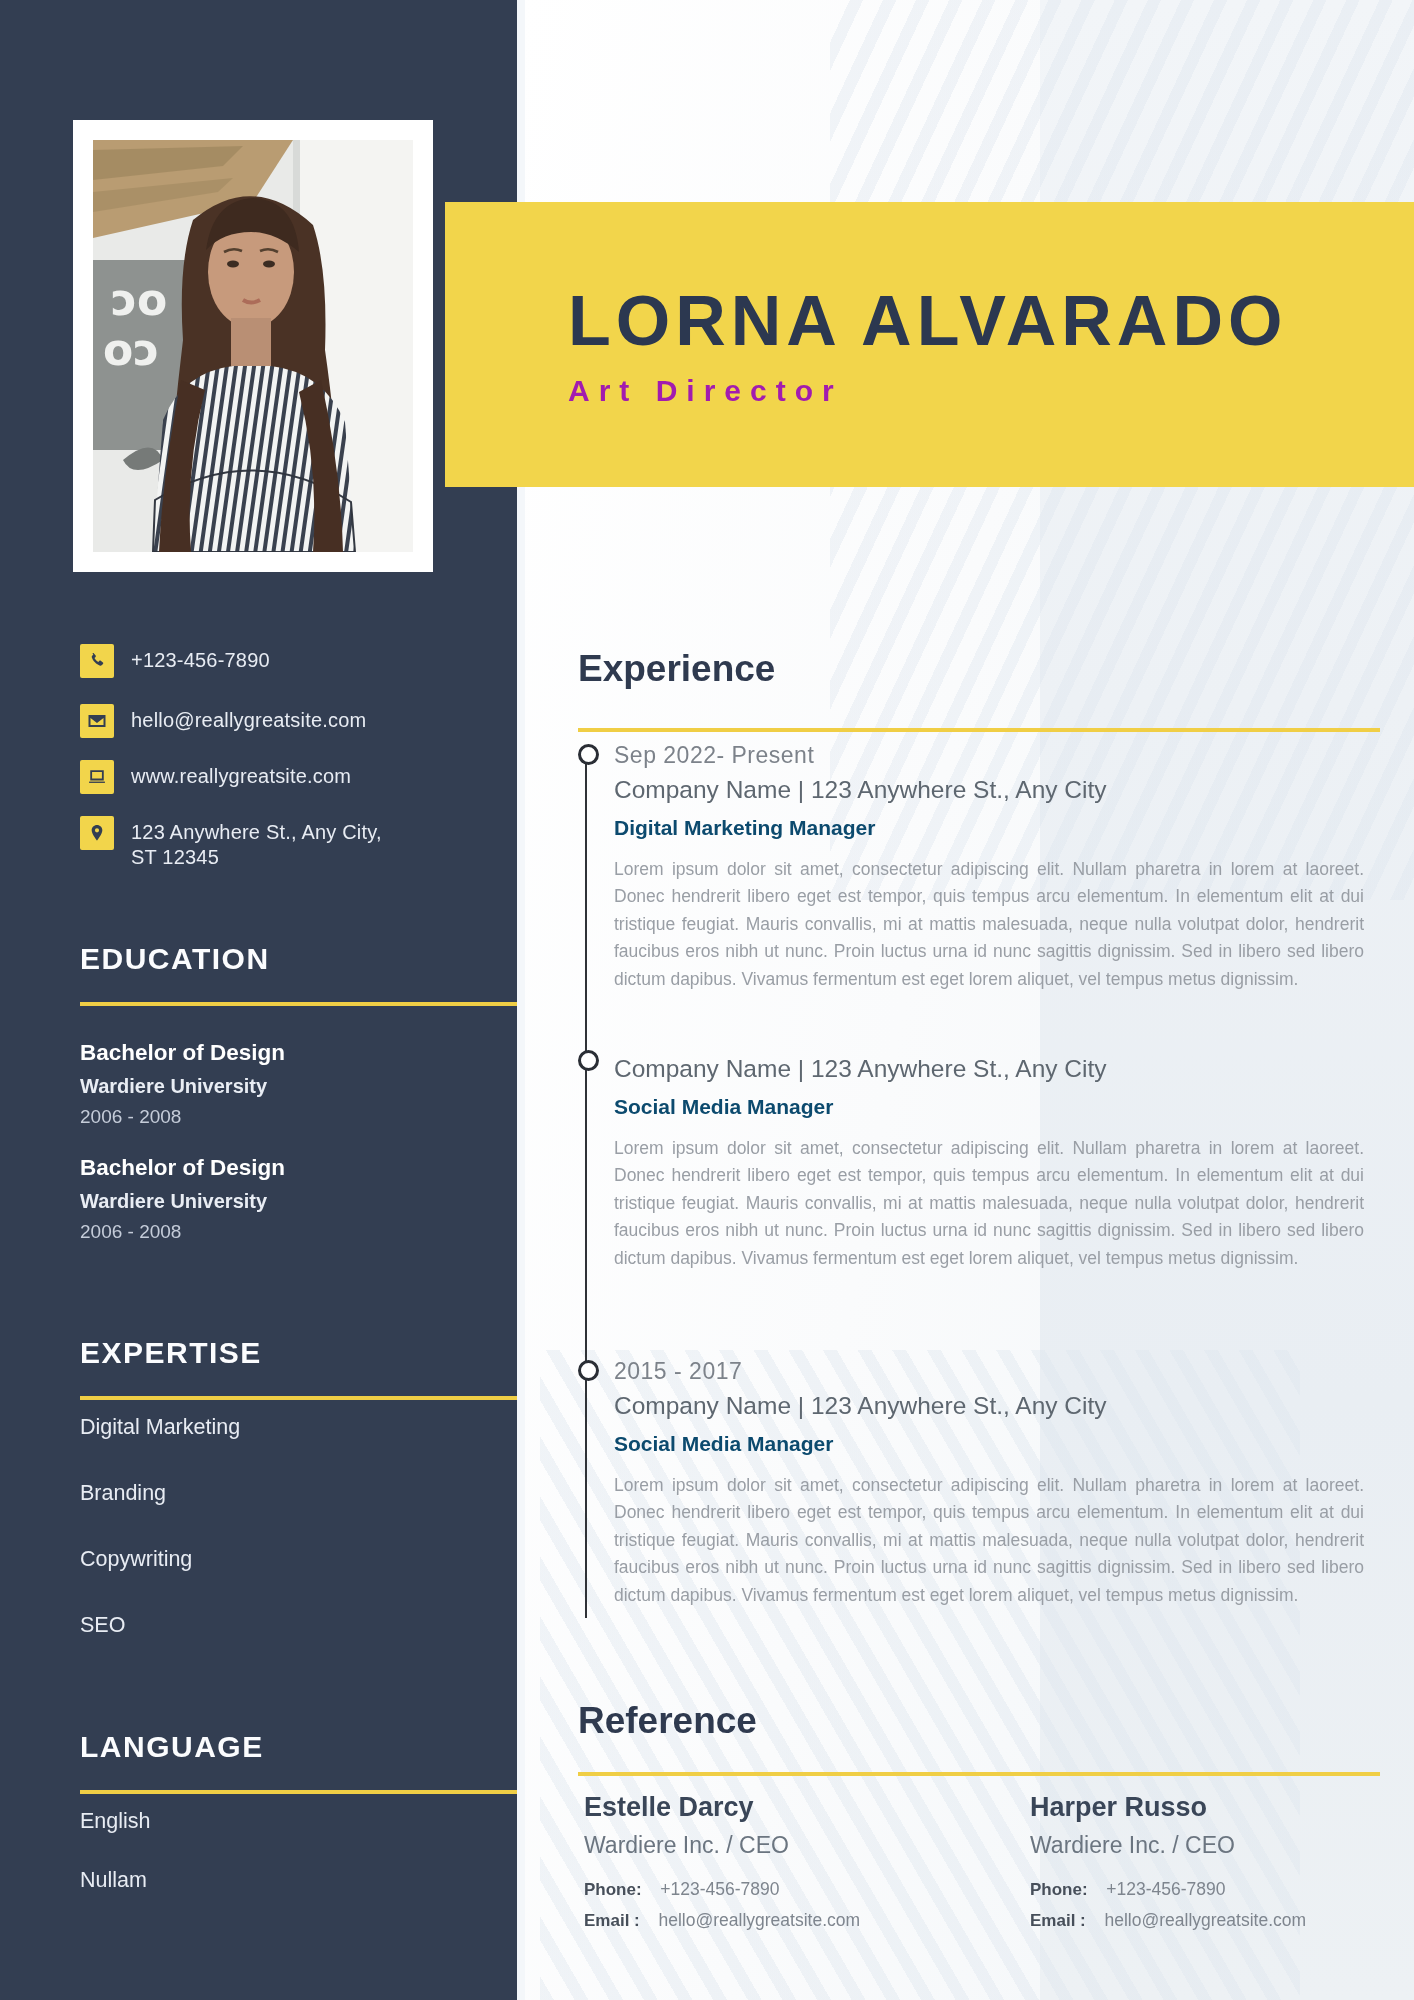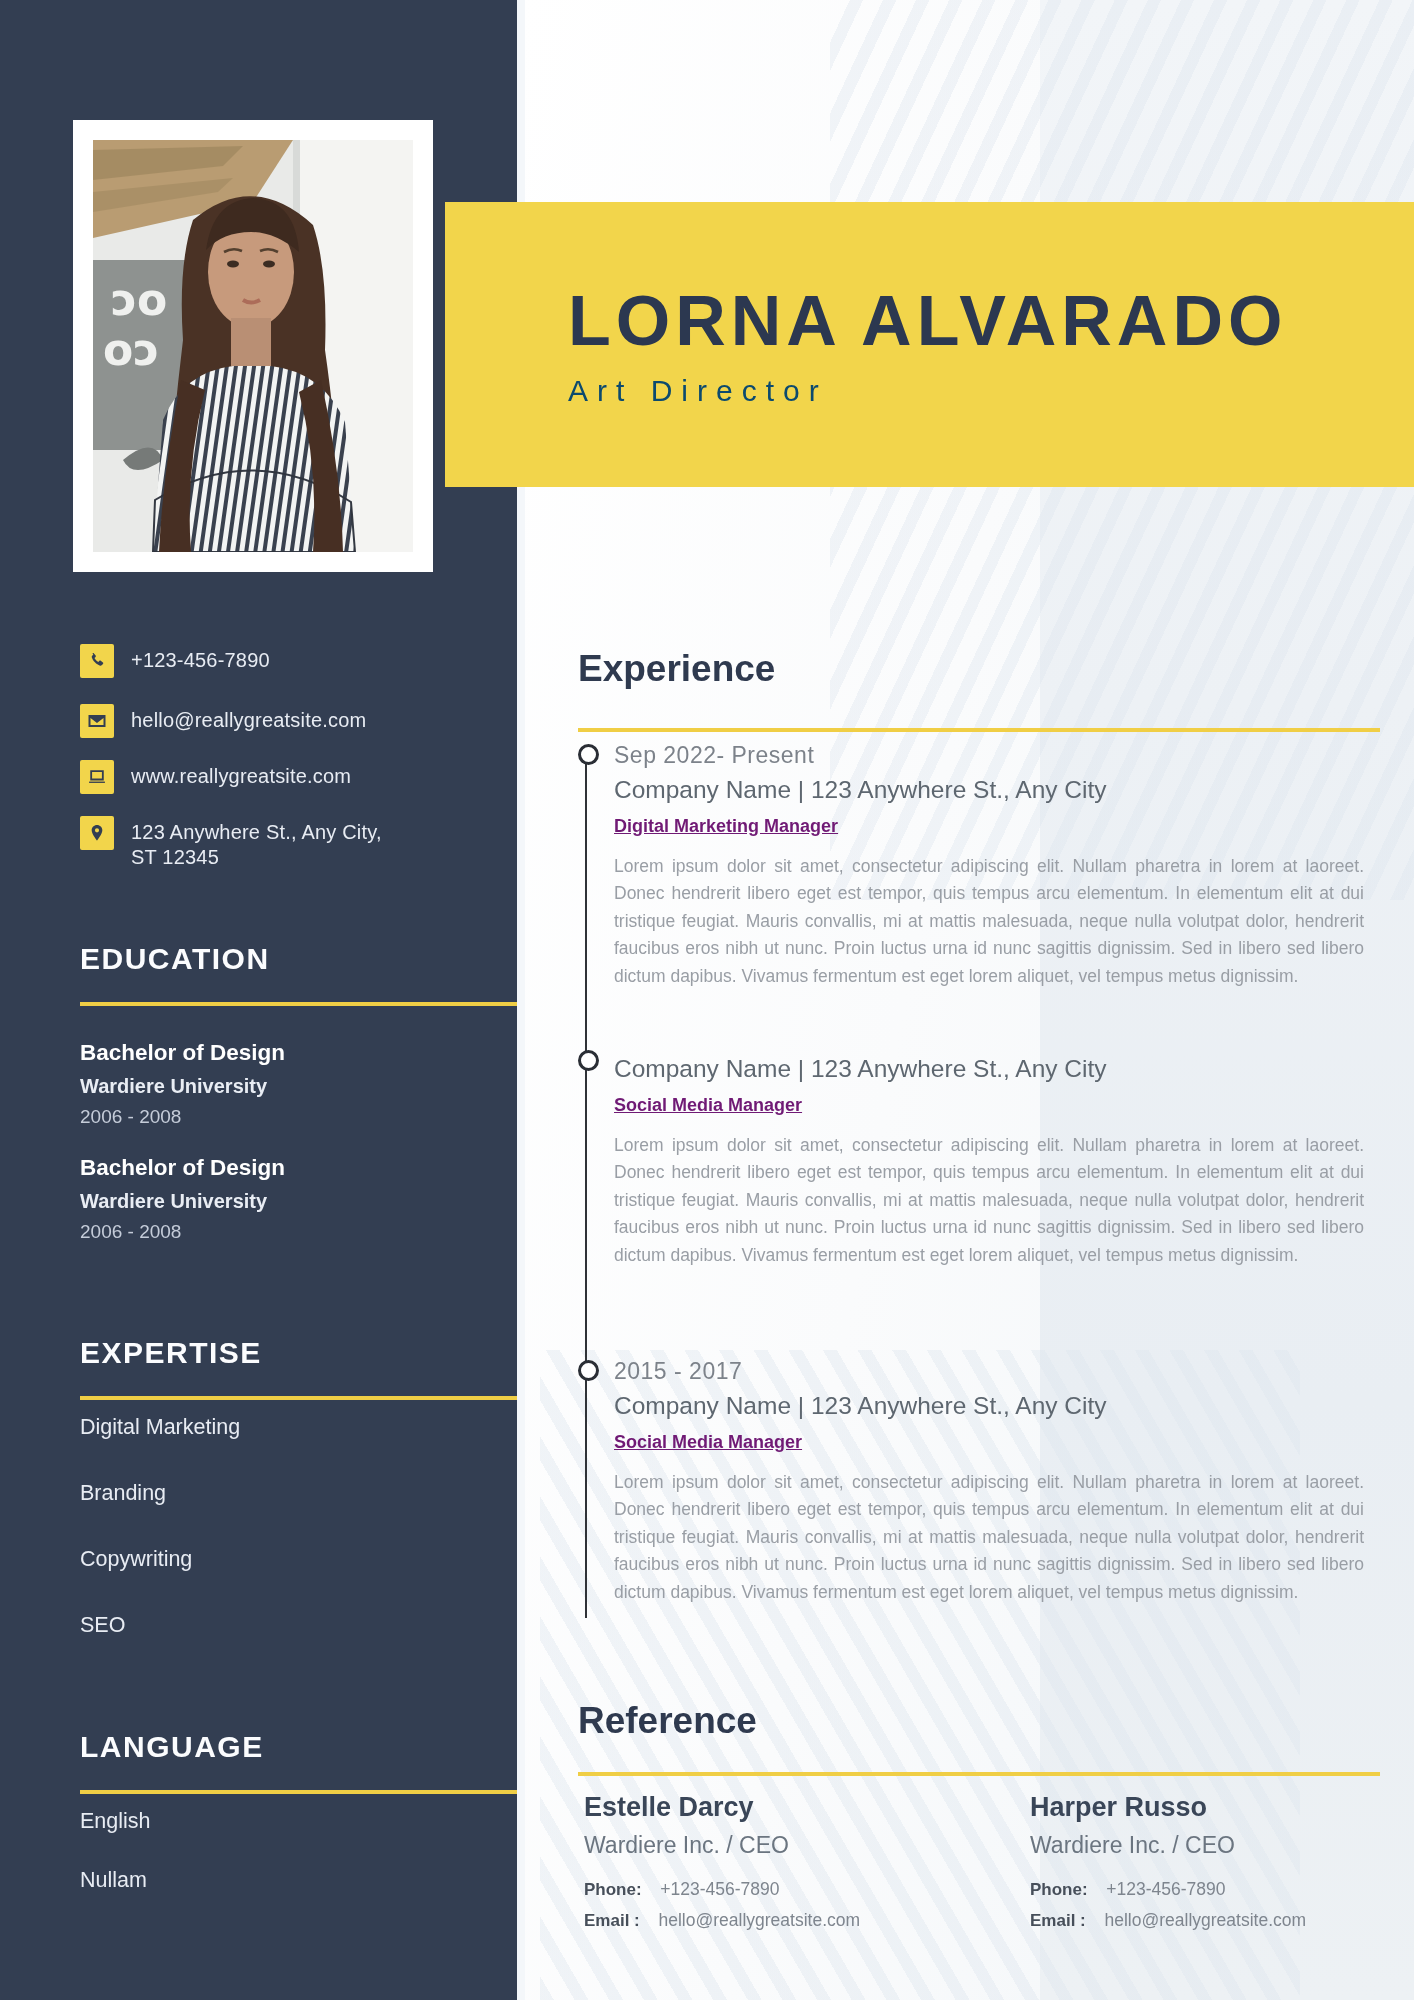--- a/index.html
+++ b/index.html
@@ -46,40 +46,40 @@
   .skill-list{margin:14px 0 0 0;padding:0;list-style:none;}
   .skill-list li{font-size:21.5px;color:#E8ECF3;line-height:26px;}
   .skill-list li + li{margin-top:40px;}
   .lang-list li + li{margin-top:33px;}
 
   
   .banner{position:absolute;left:445px;top:202px;width:969px;height:285px;
     background:#F2D54B;z-index:5;box-sizing:border-box;padding:84px 0 0 123px;}
   .banner .name{margin:0;font-size:70px;line-height:70px;font-weight:800;
     letter-spacing:5px;color:#2C3850;white-space:nowrap;}
-  .banner .subtitle{margin-top:18px;font-size:30px;letter-spacing:9px;color:#0c4a6e;font-weight:400;}
+  .banner .subtitle{margin-top:18px;font-size:30px;letter-spacing:9px;color:#a21caf;font-weight:700;}
 
   
   .main-section{position:absolute;left:578px;width:802px;z-index:6;}
   .main-section h2{margin:0;font-size:37px;line-height:46px;font-weight:800;color:#2F3A4F;}
   .main-rule{height:4px;background:#F0CE45;border:none;}
   .exp-section{top:646px;height:1050px;}
   .exp-section .main-rule{margin-top:36px;}
   .ref-section{top:1698px;height:300px;}
   .ref-section .main-rule{margin-top:28px;}
 
   .timeline-line{position:absolute;left:7px;top:112px;width:2px;height:860px;background:#2F3237;}
   .entry{position:absolute;left:0;right:0;}
   .entry.e0{top:96px;} .entry.e1{top:402px;} .entry.e2{top:712px;}
   .tl-circle{position:absolute;left:0;top:2px;width:15px;height:15px;border:3px solid #2A2E35;
     border-radius:50%;background:#FFFFFF;box-sizing:content-box;}
   .entry-content{margin-left:36px;padding-right:16px;}
   .entry .period{font-size:23px;color:#7C828A;letter-spacing:.5px;}
   .entry .company{font-size:24.5px;color:#5E6770;margin-top:7px;}
-  .entry .role{font-size:18px;font-weight:700;color:#701a75;margin-top:12px;text-decoration:underline;}
+  .entry .role{font-size:21px;font-weight:700;color:#0c4a6e;margin-top:12px;}
   .entry .desc{font-size:17.5px;color:#999EA5;margin-top:16px;line-height:1.57;text-align:justify;}
 
   .ref-cols{display:flex;margin-top:16px;}
   .ref-col{box-sizing:border-box;}
   .ref-col.c0{width:452px;padding-left:6px;}
   .ref-col.c1{flex:1;}
   .ref-name{font-size:27px;font-weight:600;color:#3A4658;}
   .ref-role{font-size:23px;color:#6B7580;margin-top:9px;}
   .ref-line{margin-top:20px;font-size:17px;}
   .ref-line + .ref-line{margin-top:10px;}

